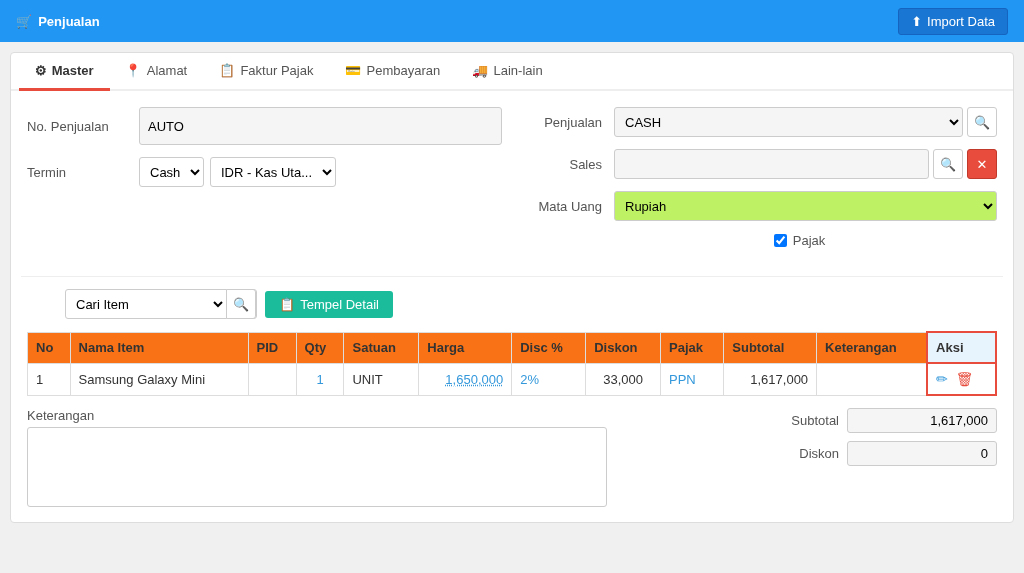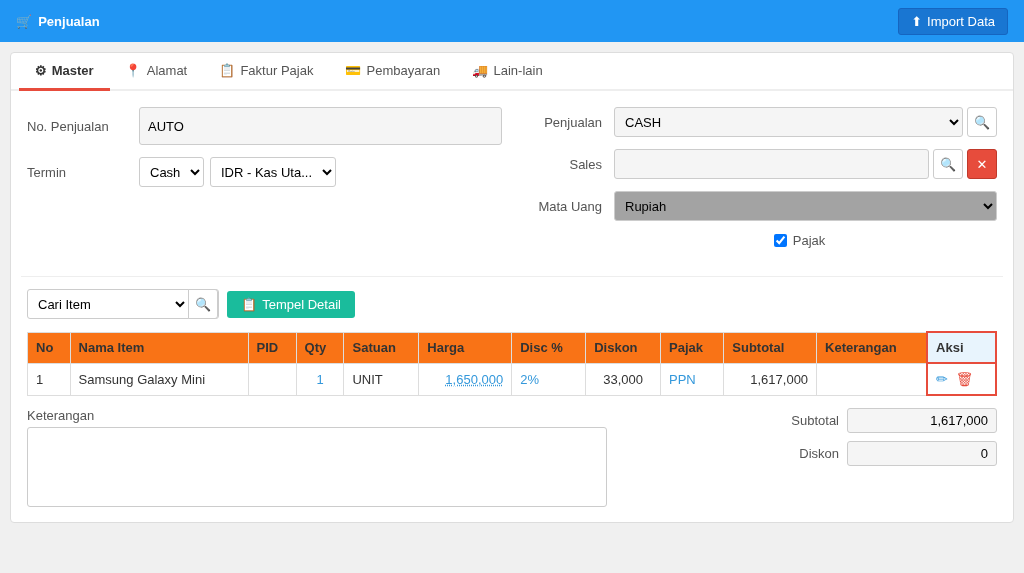--- a/index.html
+++ b/index.html
@@ -162,20 +162,21 @@
     }
     .pajak-row label { color: #555; }
 
     .divider { border: none; border-top: 1px solid #eee; margin: 0 10px; }
 
     .toolbar {
       display: flex;
       align-items: center;
       gap: 8px;
       padding: 12px 16px;
+      margin-left: 38px;
     }
     .search-item-wrap {
       display: flex;
       align-items: center;
       border: 1px solid #ccc;
       border-radius: 3px;
       background: white;
       height: 30px;
     }
     .search-item-select {
@@ -351,21 +352,21 @@
             <span>🔍</span>
           </button>
           <button class="btn-red">
             <span>✕</span>
           </button>
         </div>
       </div>
       <div class="form-row">
         <div class="form-label-right">Mata Uang</div>
         <div class="input-with-btn">
-          <select style="flex:1; border:1px solid #ccc; border-radius:3px; padding:4px 6px; height:30px; background:#a3a3a3;">
+          <select style="flex:1; border:1px solid #ccc; border-radius:3px; padding:4px 6px; height:30px; background:#bef264;">
             <option>Rupiah</option>
           </select>
         </div>
       </div>
       <div class="form-row pajak-row">
         <input type="checkbox" id="pajak-check" checked="" style="">
         <label for="pajak-check">Pajak</label>
       </div>
     </div>
   </div>

